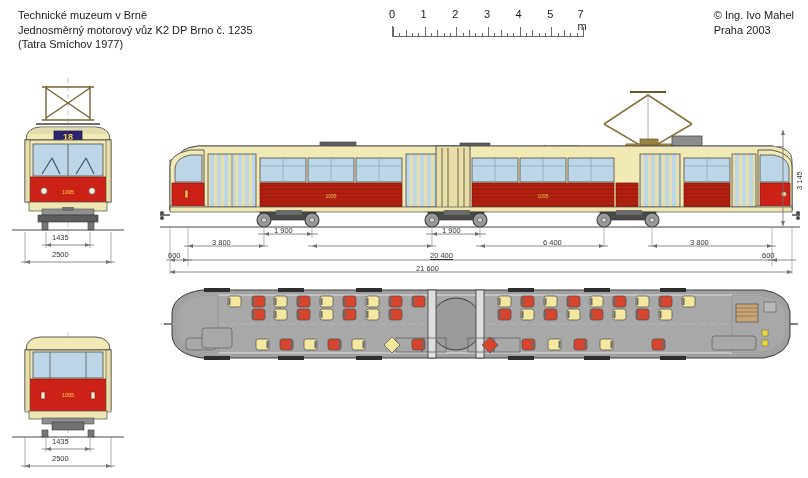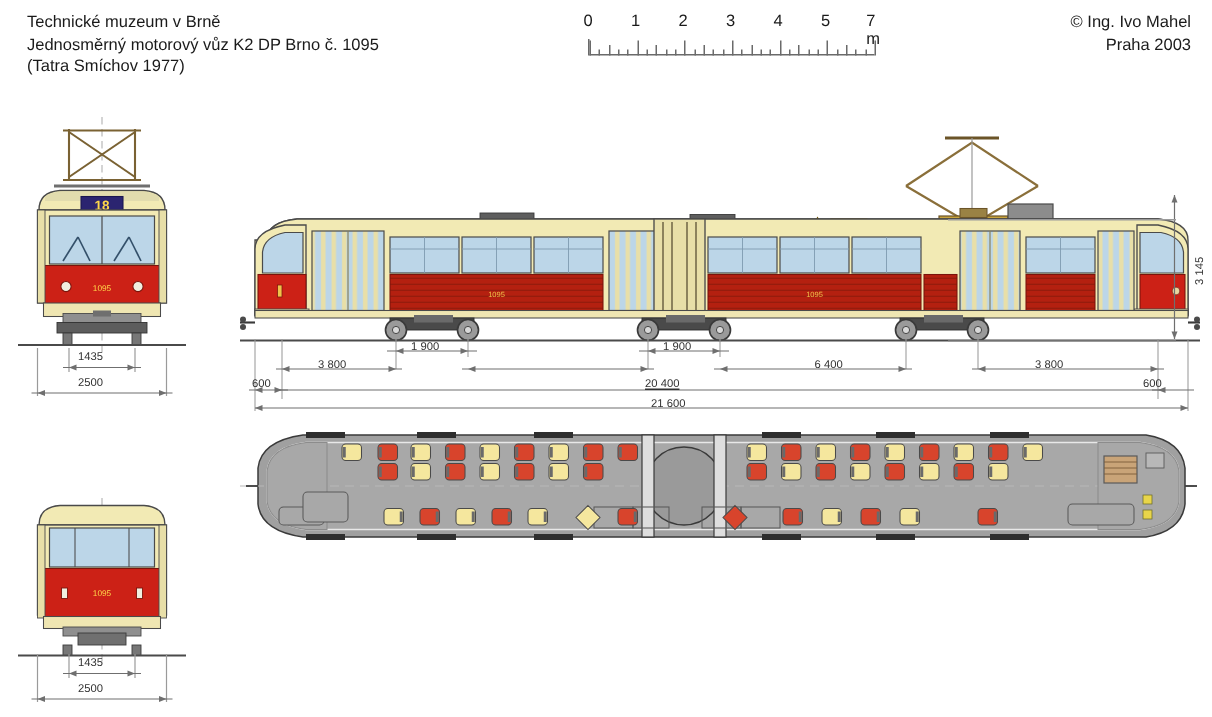--- a/index.html
+++ b/index.html
@@ -4,21 +4,21 @@
 <style>
   html,body{margin:0;padding:0;background:#ffffff;}
   body{width:808px;height:478px;overflow:hidden;
        font-family:"Liberation Sans", sans-serif;color:#1a1a1a;}
   #root{position:relative;width:808px;height:478px;}
 
   .abs{position:absolute;}
 
   
   .title-block{left:18px;top:8px;font-size:11px;line-height:14.5px;white-space:nowrap;}
-  .credit-block{right:14px;top:8px;font-size:11px;line-height:14.5px;text-align:right;white-space:nowrap;}
+  .credit-block{right:14px;top:8px;font-size:11px;line-height:14.5px;text-align:left;white-space:nowrap;}
 
   
   .scalebar{left:392px;top:8px;width:190px;}
   .scale-nums{position:relative;height:15px;font-size:11px;}
   .scale-nums span{position:absolute;top:0;transform:translateX(-50%);}
   .scale-ruler{position:relative;height:11px;margin-top:3px;border-left:1px solid #6a6a6a;}
   .tick{position:absolute;bottom:0;width:1px;background:#6a6a6a;}
   .tick.maj{height:10px;}
   .tick.mid{height:7px;}
   .tick.min{height:4px;}
@@ -31,21 +31,21 @@
 
   svg{display:block;}
 </style>
 </head>
 <body>
 
 <div id="root">
 
   <div class="abs title-block">
     <div>Technické muzeum v Brně</div>
-    <div>Jednosměrný motorový vůz K2 DP Brno č. 1095</div>
+    <div>Jednosměrný motorový vůz K2 DP Brno č. 1235</div>
     <div>(Tatra Smíchov 1977)</div>
   </div>
 
   <div class="abs credit-block">
     <div>© Ing. Ivo Mahel</div>
     <div>Praha 2003</div>
   </div>
 
   <div class="abs scalebar">
     <div class="scale-nums" id="scaleNums">
@@ -418,21 +418,21 @@
     </svg>
 
     <div class="dimtxt" style="left:114px;top:0px;">1 900</div>
     <div class="dimtxt" style="left:282px;top:0px;">1 900</div>
     <div class="dimtxt" style="left:52px;top:12px;">3 800</div>
     <div class="dimtxt" style="left:355px;top:12px;padding-left:28px;">6 400</div>
     <div class="dimtxt" style="left:530px;top:12px;">3 800</div>
     <div class="dimtxt" style="left:8px;top:25px;">600</div>
     <div class="dimtxt" style="left:602px;top:25px;">600</div>
     <div class="dimtxt" style="left:270px;top:25px;text-decoration:underline;">20 400</div>
-    <div class="dimtxt" style="left:274px;top:38px;">21 600</div>
+    <div class="dimtxt" style="left:256px;top:38px;">21 600</div>
   </div>
 
   <div class="abs" style="left:160px;top:282px;">
     <svg width="640" height="84" viewBox="0 0 640 84" id="planSvg">
 
       <path d="M12,30 Q14,12 42,8 L604,8 Q628,12 630,30 L630,54 Q628,72 604,76 L42,76 Q14,72 12,54 Z" fill="#a0a0a0" stroke="#3a3a3a" stroke-width="1"></path>
       <path d="M18,32 Q20,16 44,13 L600,13 Q624,16 626,32 L626,52 Q624,68 600,71 L44,71 Q20,68 18,52 Z" fill="#a8a8a8" stroke="#e8e8e8" stroke-width="0.9"></path>
 
       <line x1="0" y1="42" x2="640" y2="42" stroke="#b8b8b8" stroke-width="0.8" stroke-dasharray="6 4"></line>
 

